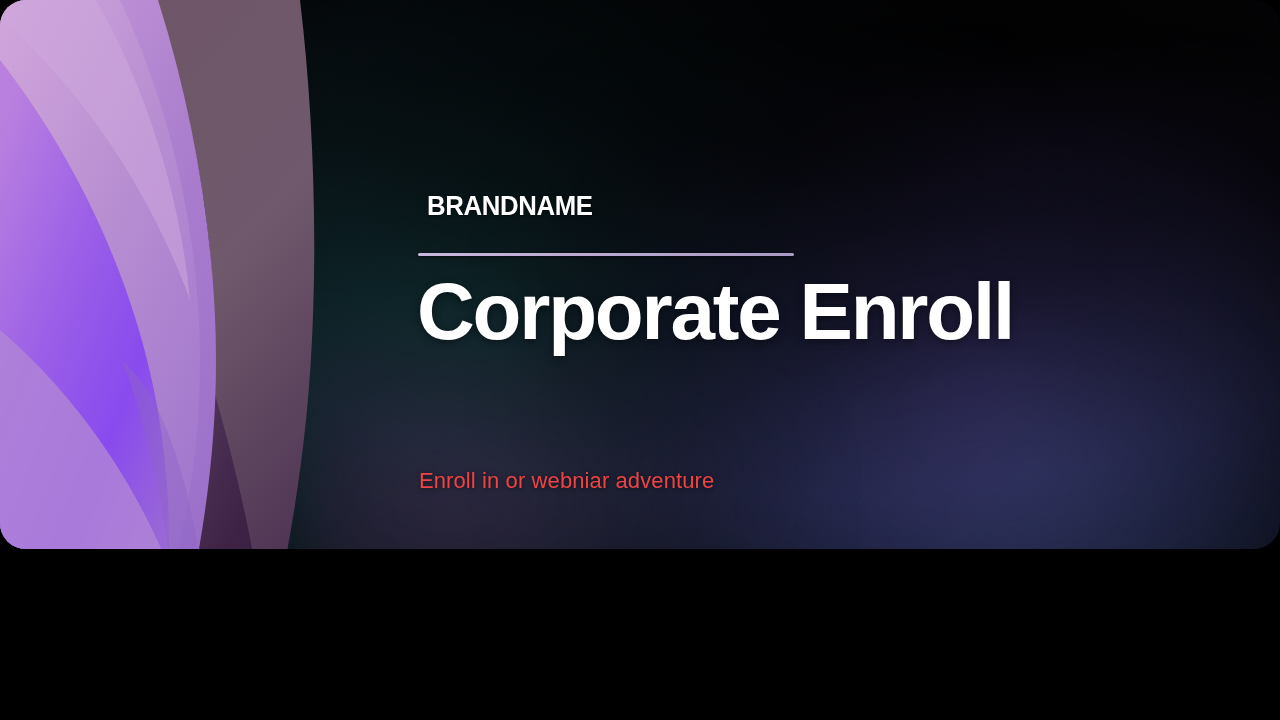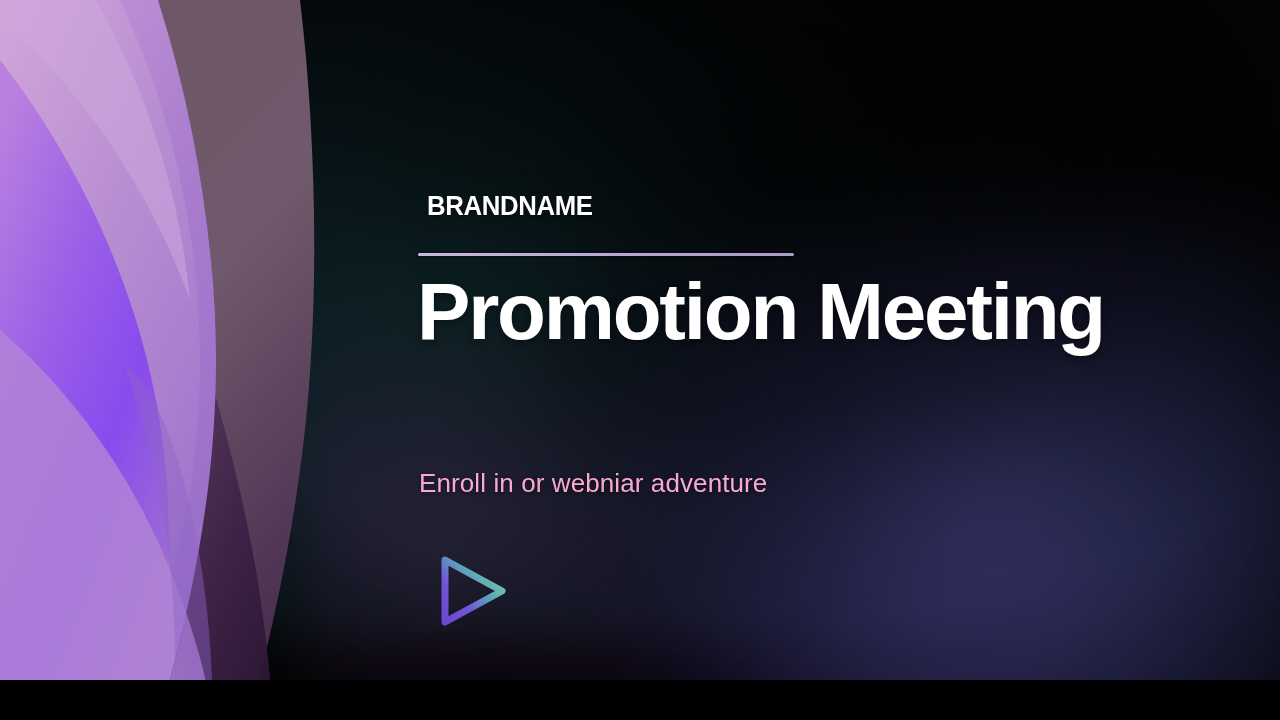--- a/index.html
+++ b/index.html
@@ -8,23 +8,24 @@
     padding: 0;
     background: #000;
   }
   body {
     font-family: "Liberation Sans", sans-serif;
   }
 
   .slide {
     position: relative;
     width: 1280px;
-    height: 680px;
+    height: 549px;
     overflow: hidden;
     background: #030304;
+    border-radius: 26px;
   }
 
   
   .bg-base {
     position: absolute;
     inset: 0;
     background: #050507;
   }
   .glow-teal {
     position: absolute;
@@ -144,22 +145,22 @@
     letter-spacing: -2.2px;
     white-space: nowrap;
     text-shadow: 0 2px 8px rgba(0,0,0,0.45);
   }
   .title-line { display: block; }
 
   .subtitle {
     position: absolute;
     left: 2px;
     top: 468px;
-    color: #f9a8d4;
-    font-size: 26px;
+    color: #ef4444;
+    font-size: 22px;
     font-weight: 400;
     letter-spacing: 0.1px;
     line-height: 1.2;
     white-space: nowrap;
     text-shadow: 0 1px 4px rgba(0,0,0,0.5);
   }
 
   .play-logo {
     position: absolute;
     left: 15px;
@@ -230,21 +231,21 @@
     </svg>
   </div>
 
   <div class="content">
 
     <div class="brandname">BRANDNAME</div>
 
     <div class="divider"></div>
 
     <div class="title">
-      <span class="title-line">Promotion Meeting</span>
+      <span class="title-line">Corporate Enroll</span>
     </div>
 
     <div class="subtitle">Enroll in or webniar adventure</div>
 
     <div class="play-logo">
       <svg width="82" height="82" viewBox="0 0 82 82" xmlns="http://www.w3.org/2000/svg">
         <defs>
           <linearGradient id="logoGrad" x1="0.05" y1="0.95" x2="0.95" y2="0.05">
             <stop offset="0%" stop-color="#6a4ad0"></stop>
             <stop offset="30%" stop-color="#7455d8"></stop>

